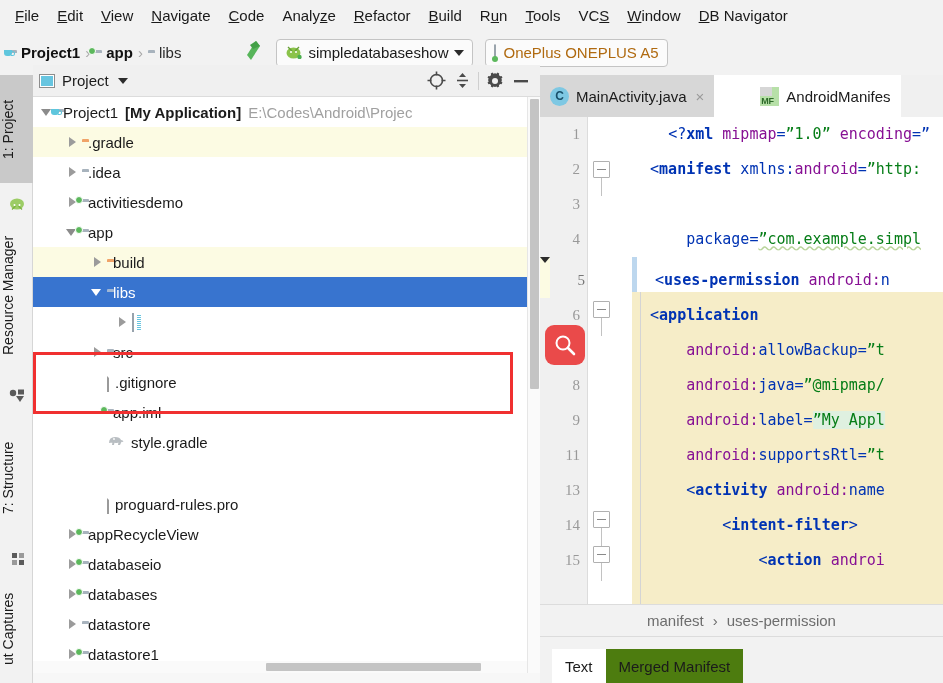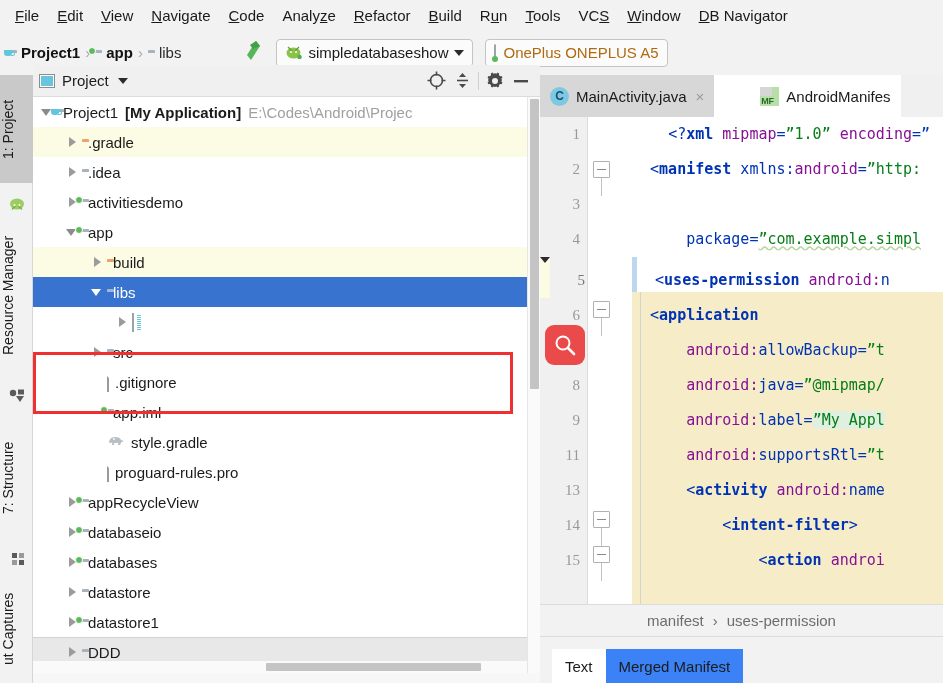--- a/index.html
+++ b/index.html
@@ -173,21 +173,21 @@
     border-top:1px solid #dcdcdc;border-bottom:1px solid #dcdcdc;
     display:flex;align-items:center;justify-content:center;gap:9px;
     font-size:15px;color:#6d6d6d;box-sizing:border-box;
   }
   .bottomtabs{
     position:absolute;left:0;bottom:0;width:403px;height:46px;background:#f2f2f2;
     display:flex;align-items:flex-end;padding-left:12px;box-sizing:border-box;
   }
   .btab{height:34px;display:flex;align-items:center;padding:0 13px;font-size:15px;color:#1b1b1b;cursor:default;}
   .btab.active{background:#fff;}
-  .btab.inactive{background:#3b82f6;}
+  .btab.inactive{background:#4d7c0f;}
 </style>
 </head>
 <body>
 
 <div id="app">
 
   <div class="menubar" id="menubar">
       <div class="menu-item"><u>F</u>ile</div>
       <div class="menu-item"><u>E</u>dit</div>
       <div class="menu-item"><u>V</u>iew</div>
@@ -384,21 +384,21 @@
           <span class="lbl">app.iml</span>
         </div>
         <div class="row" style="padding-left: 58px;">
           <span class="arrow "></span>
           <span class="ic"><svg width="18" height="14" viewBox="0 0 18 14">
               <path d="M2 9 q0-6 6-6 q5 0 6 3 q2 0 2.5 1.5 q-1 .6-2 .3 L13 11 h-2 l .4-2.6 q-2 .8-4 .4 L7 11 H5 l .4-2.2 Q3 8.6 2 9z" fill="#b9bec2"></path>
               <circle cx="7" cy="5" r="0.9" fill="#fff"></circle>
             </svg></span>
           <span class="lbl">style.gradle</span>
         </div>
-        <div class="row" style="padding-left: 58px;">
+        <div class="row" style="padding-left: 58px; margin-top: 32px;">
           <span class="arrow "></span>
           <span class="ic"><span class="fileic"><i></i></span></span>
           <span class="lbl">proguard-rules.pro</span>
         </div>
         <div class="row" style="padding-left: 33px;">
           <span class="arrow right"></span>
           <span class="ic"><span class="folder"><span class="dot"></span></span></span>
           <span class="lbl">appRecycleView</span>
         </div>
         <div class="row" style="padding-left: 33px;">

